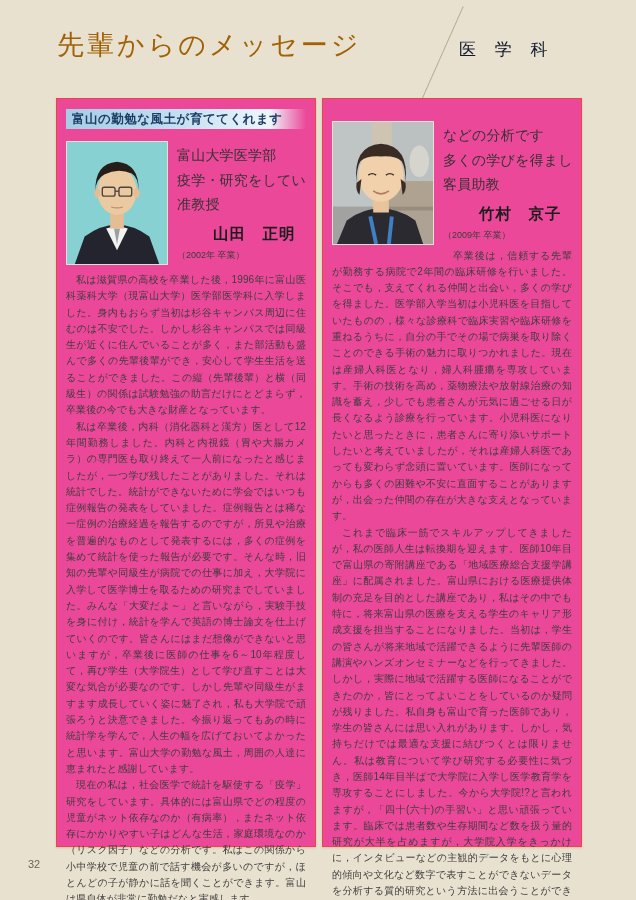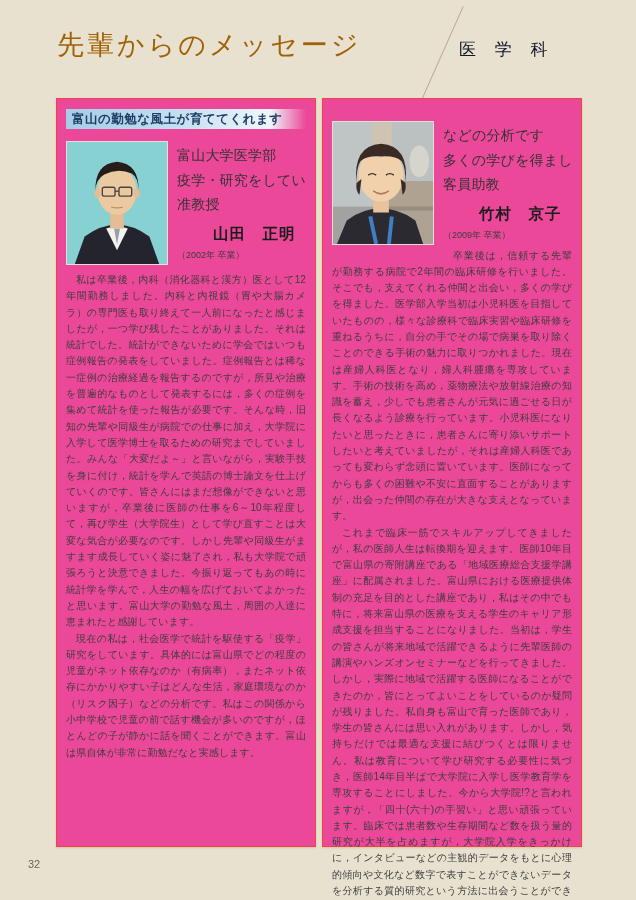--- a/index.html
+++ b/index.html
@@ -121,20 +121,21 @@
       <div class="affil-line">富山大学医学部</div>
       <div class="affil-line">疫学・研究をしています</div>
       <div class="affil-line">准教授</div>
       <div class="person-name">山田　正明</div>
       <div class="grad-year">（2002年 卒業）</div>
     </div>
     <div class="clear"></div>
   </div>
 
   <div class="body-text">
+    <p>私は滋賀県の高校を卒業した後，1996年に富山医科薬科大学（現富山大学）医学部医学科に入学しました。身内もおらず当初は杉谷キャンパス周辺に住むのは不安でした。しかし杉谷キャンパスでは同級生が近くに住んでいることが多く，また部活動も盛んで多くの先輩後輩ができ，安心して学生生活を送ることができました。この縦（先輩後輩）と横（同級生）の関係は試験勉強の助言だけにとどまらず，卒業後の今でも大きな財産となっています。</p>
     <p>私は卒業後，内科（消化器科と漢方）医として12年間勤務しました。内科と内視鏡（胃や大腸カメラ）の専門医も取り終えて一人前になったと感じましたが，一つ学び残したことがありました。それは統計でした。統計ができないために学会ではいつも症例報告の発表をしていました。症例報告とは稀な一症例の治療経過を報告するのですが，所見や治療を普遍的なものとして発表するには，多くの症例を集めて統計を使った報告が必要です。そんな時，旧知の先輩や同級生が病院での仕事に加え，大学院に入学して医学博士を取るための研究までしていました。みんな「大変だよ～」と言いながら，実験手技を身に付け，統計を学んで英語の博士論文を仕上げていくのです。皆さんにはまだ想像ができないと思いますが，卒業後に医師の仕事を6～10年程度して，再び学生（大学院生）として学び直すことは大変な気合が必要なのです。しかし先輩や同級生がますます成長していく姿に魅了され，私も大学院で頑張ろうと決意できました。今振り返ってもあの時に統計学を学んで，人生の幅を広げておいてよかったと思います。富山大学の勤勉な風土，周囲の人達に恵まれたと感謝しています。</p>
     <p>現在の私は，社会医学で統計を駆使する「疫学」研究をしています。具体的には富山県でどの程度の児童がネット依存なのか（有病率），またネット依存にかかりやすい子はどんな生活，家庭環境なのか（リスク因子）などの分析です。私はこの関係から小中学校で児童の前で話す機会が多いのですが，ほとんどの子が静かに話を聞くことができます。富山は県自体が非常に勤勉だなと実感します。</p>
 
   </div>
 </section>
 
 <section class="card right">
 
   <div class="profile-area">
     <div class="photo">

